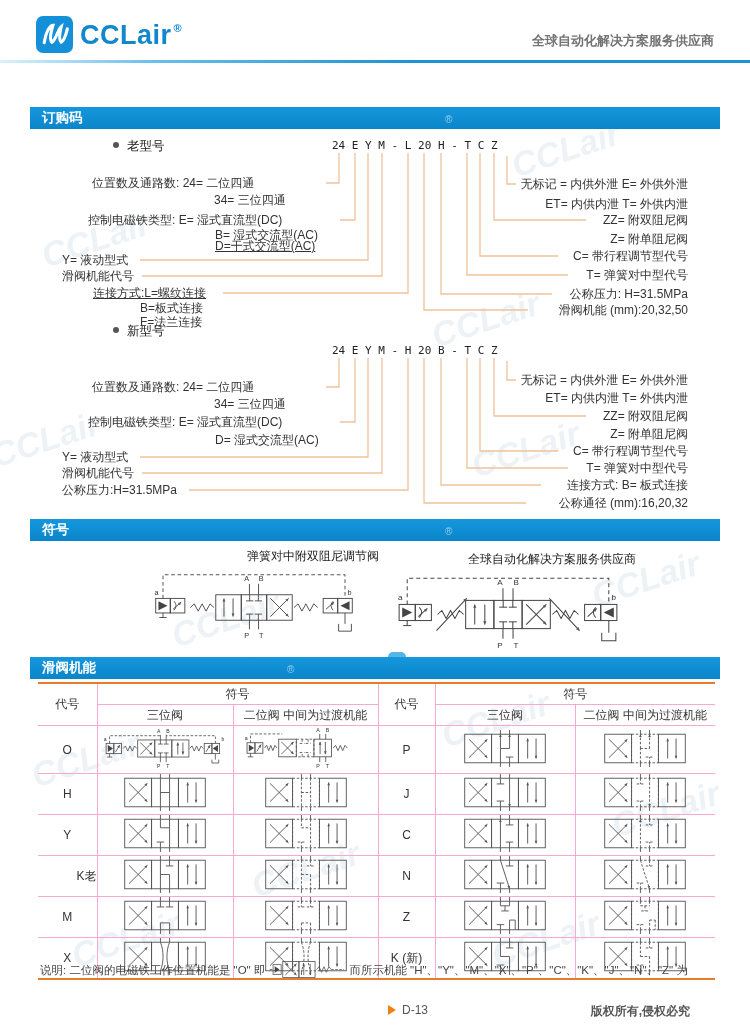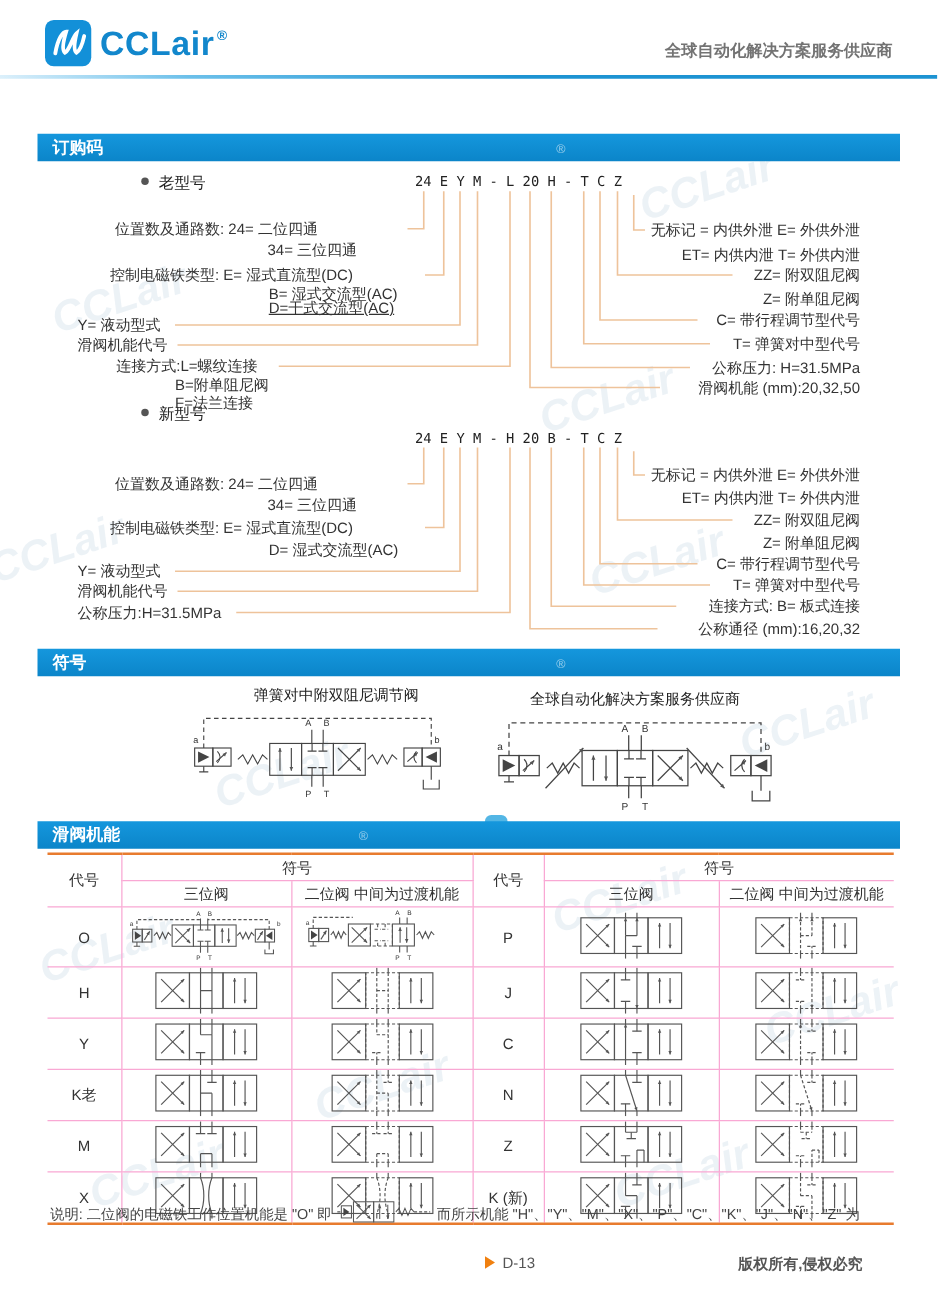--- a/index.html
+++ b/index.html
@@ -19,21 +19,21 @@
   .secbar .bar-reg{position:absolute;top:2px;font-size:10px;font-weight:normal;opacity:.55;}
   
   .bullet{position:absolute;font-size:12.5px;color:#222;white-space:nowrap;}
   .bullet .dot{display:inline-block;width:6px;height:6px;border-radius:50%;background:#555;margin-right:8px;vertical-align:2px;}
   .code{position:absolute;font-family:"DejaVu Sans Mono","Liberation Mono",monospace;
         font-size:11px;letter-spacing:0;color:#222;white-space:pre;}
   .llabel{position:absolute;white-space:nowrap;font-size:12px;color:#333;}
   .rlabel{position:absolute;right:62px;white-space:nowrap;font-size:12px;color:#333;text-align:right;}
   #connector-layer{position:absolute;left:0;top:0;pointer-events:none;}
   
-  .fig-caption{position:absolute;font-size:12px;color:#222;white-space:nowrap;}
+  .fig-caption{position:absolute;font-size:12px;color:#222;white-space:nowrap;margin-left:44px;}
   .schem{position:absolute;}
   
   #spool-table-wrap{position:absolute;left:38px;top:682px;width:677px;}
   table.spool{border-collapse:collapse;table-layout:fixed;width:677px;}
   table.spool th,table.spool td{border:1px solid #f9a8d4;padding:0;text-align:center;vertical-align:middle;
      font-size:12px;color:#333;font-weight:normal;overflow:hidden;}
   table.spool th{font-size:12px;}
   table.spool tr.hdr1 th{border-top:2px solid #e87b2e;}
   table.spool tr:last-child td{border-bottom:2px solid #e87b2e;}
   table.spool th:first-child,table.spool td:first-child{border-left:none;}
@@ -101,22 +101,22 @@
   <div class="code" style="left:332px;top:344px">24 E Y M - H 20 B - T C Z</div>
 
   <div id="labels-layer">
       <div class="llabel" style="left: 92px; top: 175px;">位置数及通路数: 24= 二位四通</div>
       <div class="llabel" style="left: 214px; top: 192px;">34= 三位四通</div>
       <div class="llabel" style="left: 88px; top: 212px;">控制电磁铁类型: E= 湿式直流型(DC)</div>
       <div class="llabel" style="left: 215px; top: 227px;">B= 湿式交流型(AC)</div>
       <div class="llabel" style="left: 215px; top: 238px; text-decoration: underline;">D=干式交流型(AC)</div>
       <div class="llabel" style="left: 62px; top: 252px;">Y= 液动型式</div>
       <div class="llabel" style="left: 62px; top: 268px;">滑阀机能代号</div>
-      <div class="llabel" style="left: 93px; top: 285px;">连接方式:L=螺纹连接</div>
-      <div class="llabel" style="left: 140px; top: 300px;">B=附单阻尼阀</div>
+      <div class="llabel" style="left: 93px; top: 285px; text-decoration: underline;">连接方式:L=螺纹连接</div>
+      <div class="llabel" style="left: 140px; top: 300px;">B=板式连接</div>
       <div class="llabel" style="left: 140px; top: 314px;">F=法兰连接</div>
       <div class="rlabel" style="top: 176px;">无标记 = 内供外泄   E= 外供外泄</div>
       <div class="rlabel" style="top: 196px;">ET= 内供内泄   T= 外供内泄</div>
       <div class="rlabel" style="top: 212px;">ZZ= 附双阻尼阀</div>
       <div class="rlabel" style="top: 231px;">Z= 附单阻尼阀</div>
       <div class="rlabel" style="top: 248px;">C= 带行程调节型代号</div>
       <div class="rlabel" style="top: 267px;">T= 弹簧对中型代号</div>
       <div class="rlabel" style="top: 286px;">公称压力: H=31.5MPa</div>
       <div class="rlabel" style="top: 302px;">滑阀机能 (mm):20,32,50</div>
       <div class="llabel" style="left: 92px; top: 379px;">位置数及通路数: 24= 二位四通</div>
@@ -643,21 +643,21 @@
                   <line x1="50.56" y1="39" x2="50.56" y2="5" stroke-dasharray="3,2"></line>
                   <polygon points="50.56,5 52.160000000000004,8.4 48.96,8.4" fill="#555" stroke="none"></polygon>
                   <line x1="61.44" y1="5" x2="61.44" y2="11.8" stroke-dasharray="3,2"></line>
                   <line x1="56.959999999999994" y1="11.8" x2="65.92" y2="11.8" stroke-dasharray="3,2"></line>
                   <line x1="61.44" y1="39" x2="61.44" y2="32.2" stroke-dasharray="3,2"></line>
                   <line x1="56.959999999999994" y1="32.2" x2="65.92" y2="32.2" stroke-dasharray="3,2"></line>
                 </g>
               </svg></td>
           </tr>
           <tr>
-            <td style="height: 38px;">K老</td>
+            <td style="height: 38px; text-align: right;">K老</td>
             <td style="height: 38px;"><svg viewBox="0 0 112 44" width="94" height="37">
                 <g stroke="#555" stroke-width="1.1" fill="none">
                   <rect x="8" y="5" width="32" height="34" fill="none"></rect>
                   <rect x="72" y="5" width="32" height="34" fill="none"></rect>
                   <rect x="40" y="5" width="32" height="34" fill="none"></rect>
                   <line x1="13" y1="33" x2="35" y2="11"></line>
                   <polygon points="35,11 33.72720779386421,14.535533905932736 31.46446609406726,12.272792206135785" fill="#555" stroke="none"></polygon>
                   <line x1="13" y1="11" x2="35" y2="33"></line>
                   <polygon points="35,33 31.46446609406726,31.727207793864217 33.72720779386421,29.464466094067262" fill="#555" stroke="none"></polygon>
                   <line x1="83" y1="34" x2="83" y2="10"></line>

